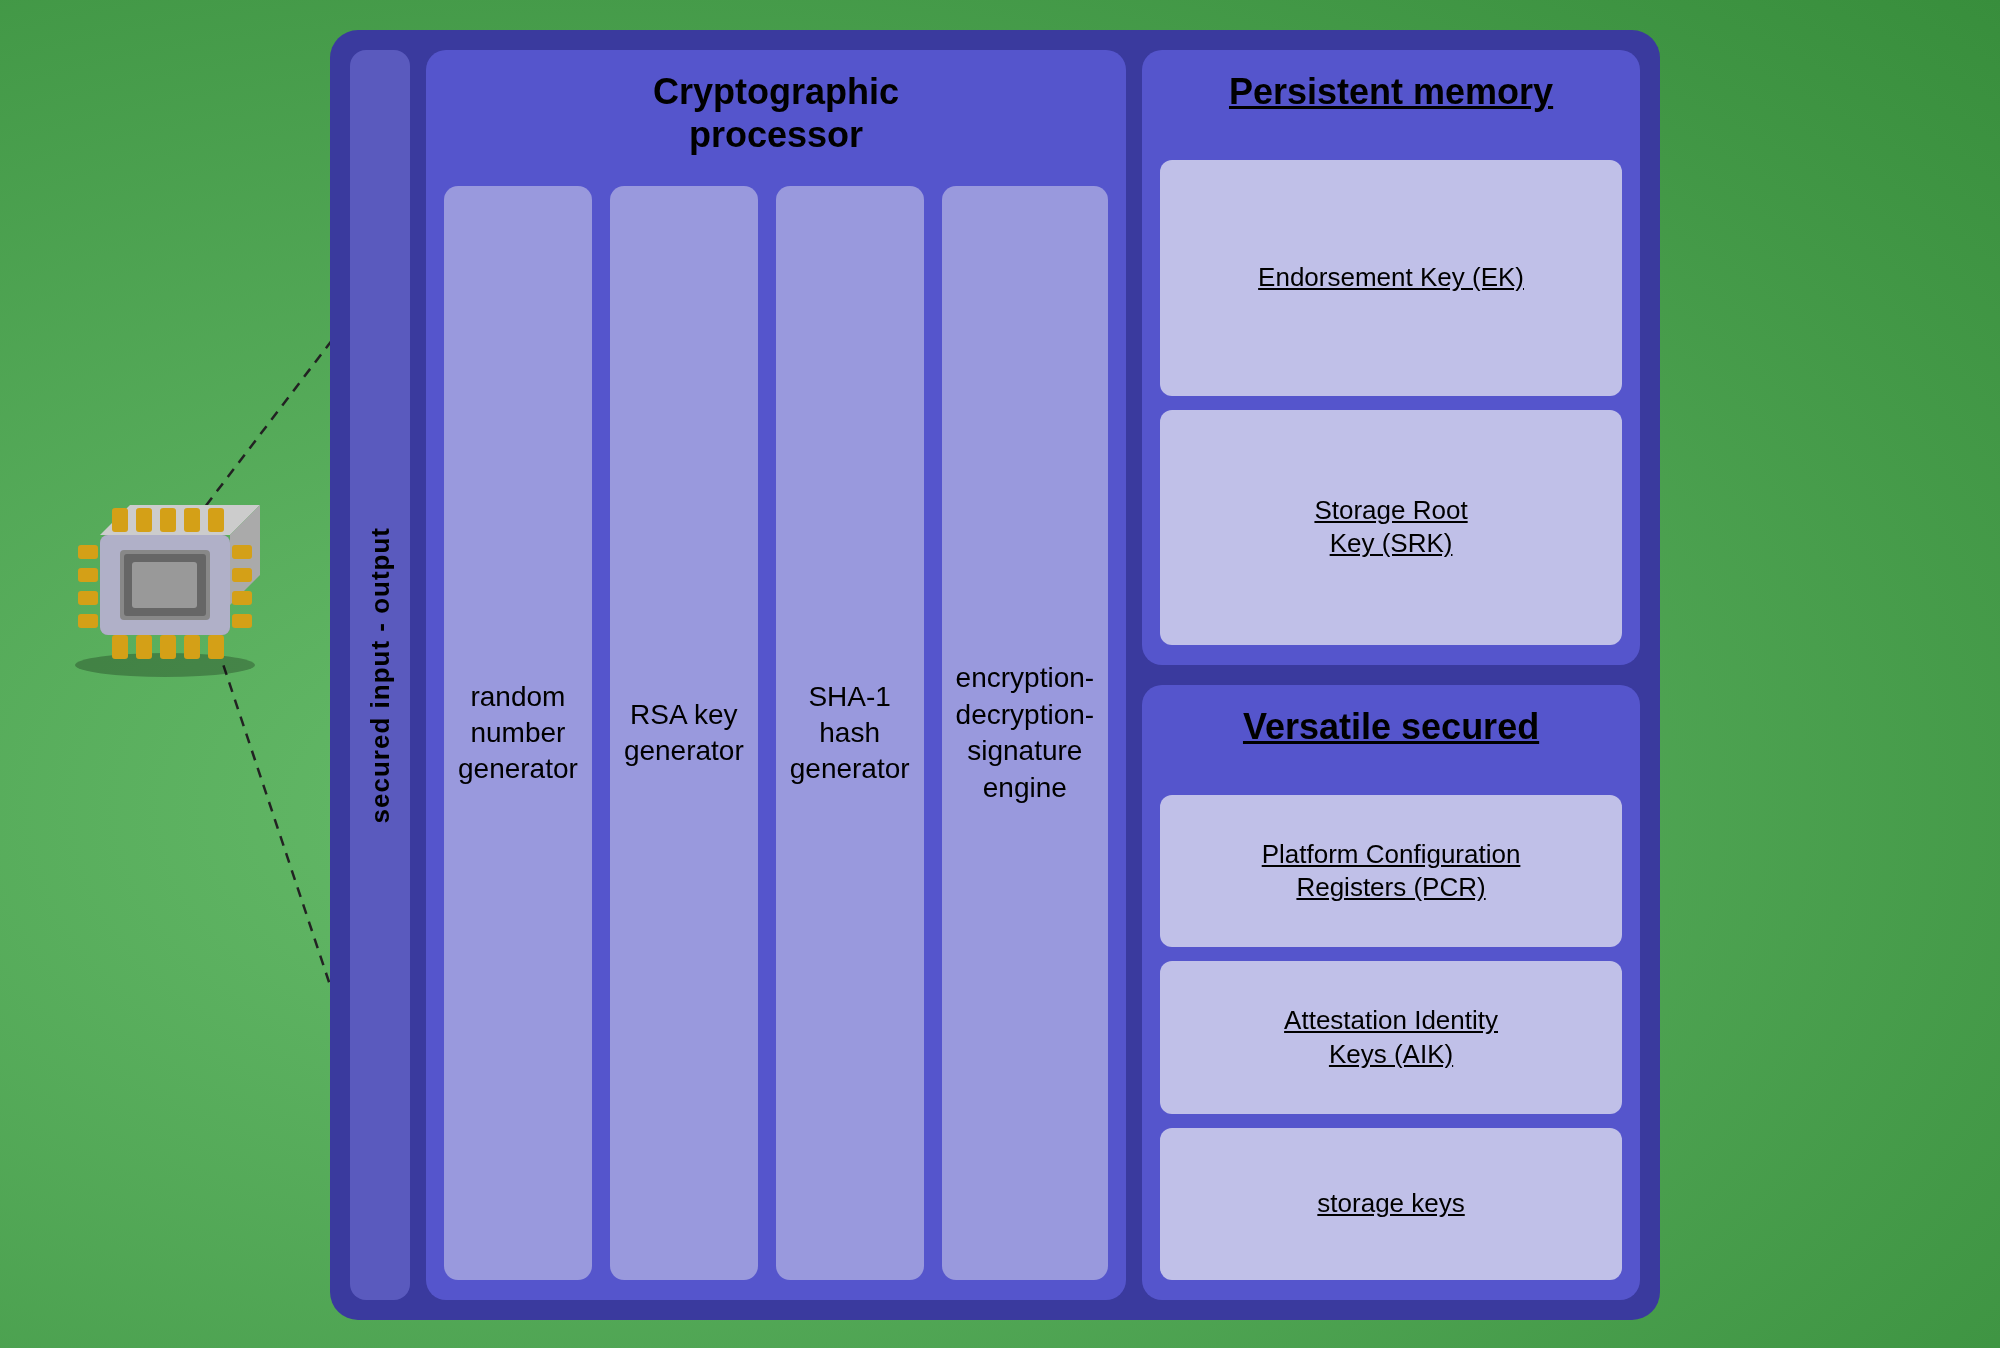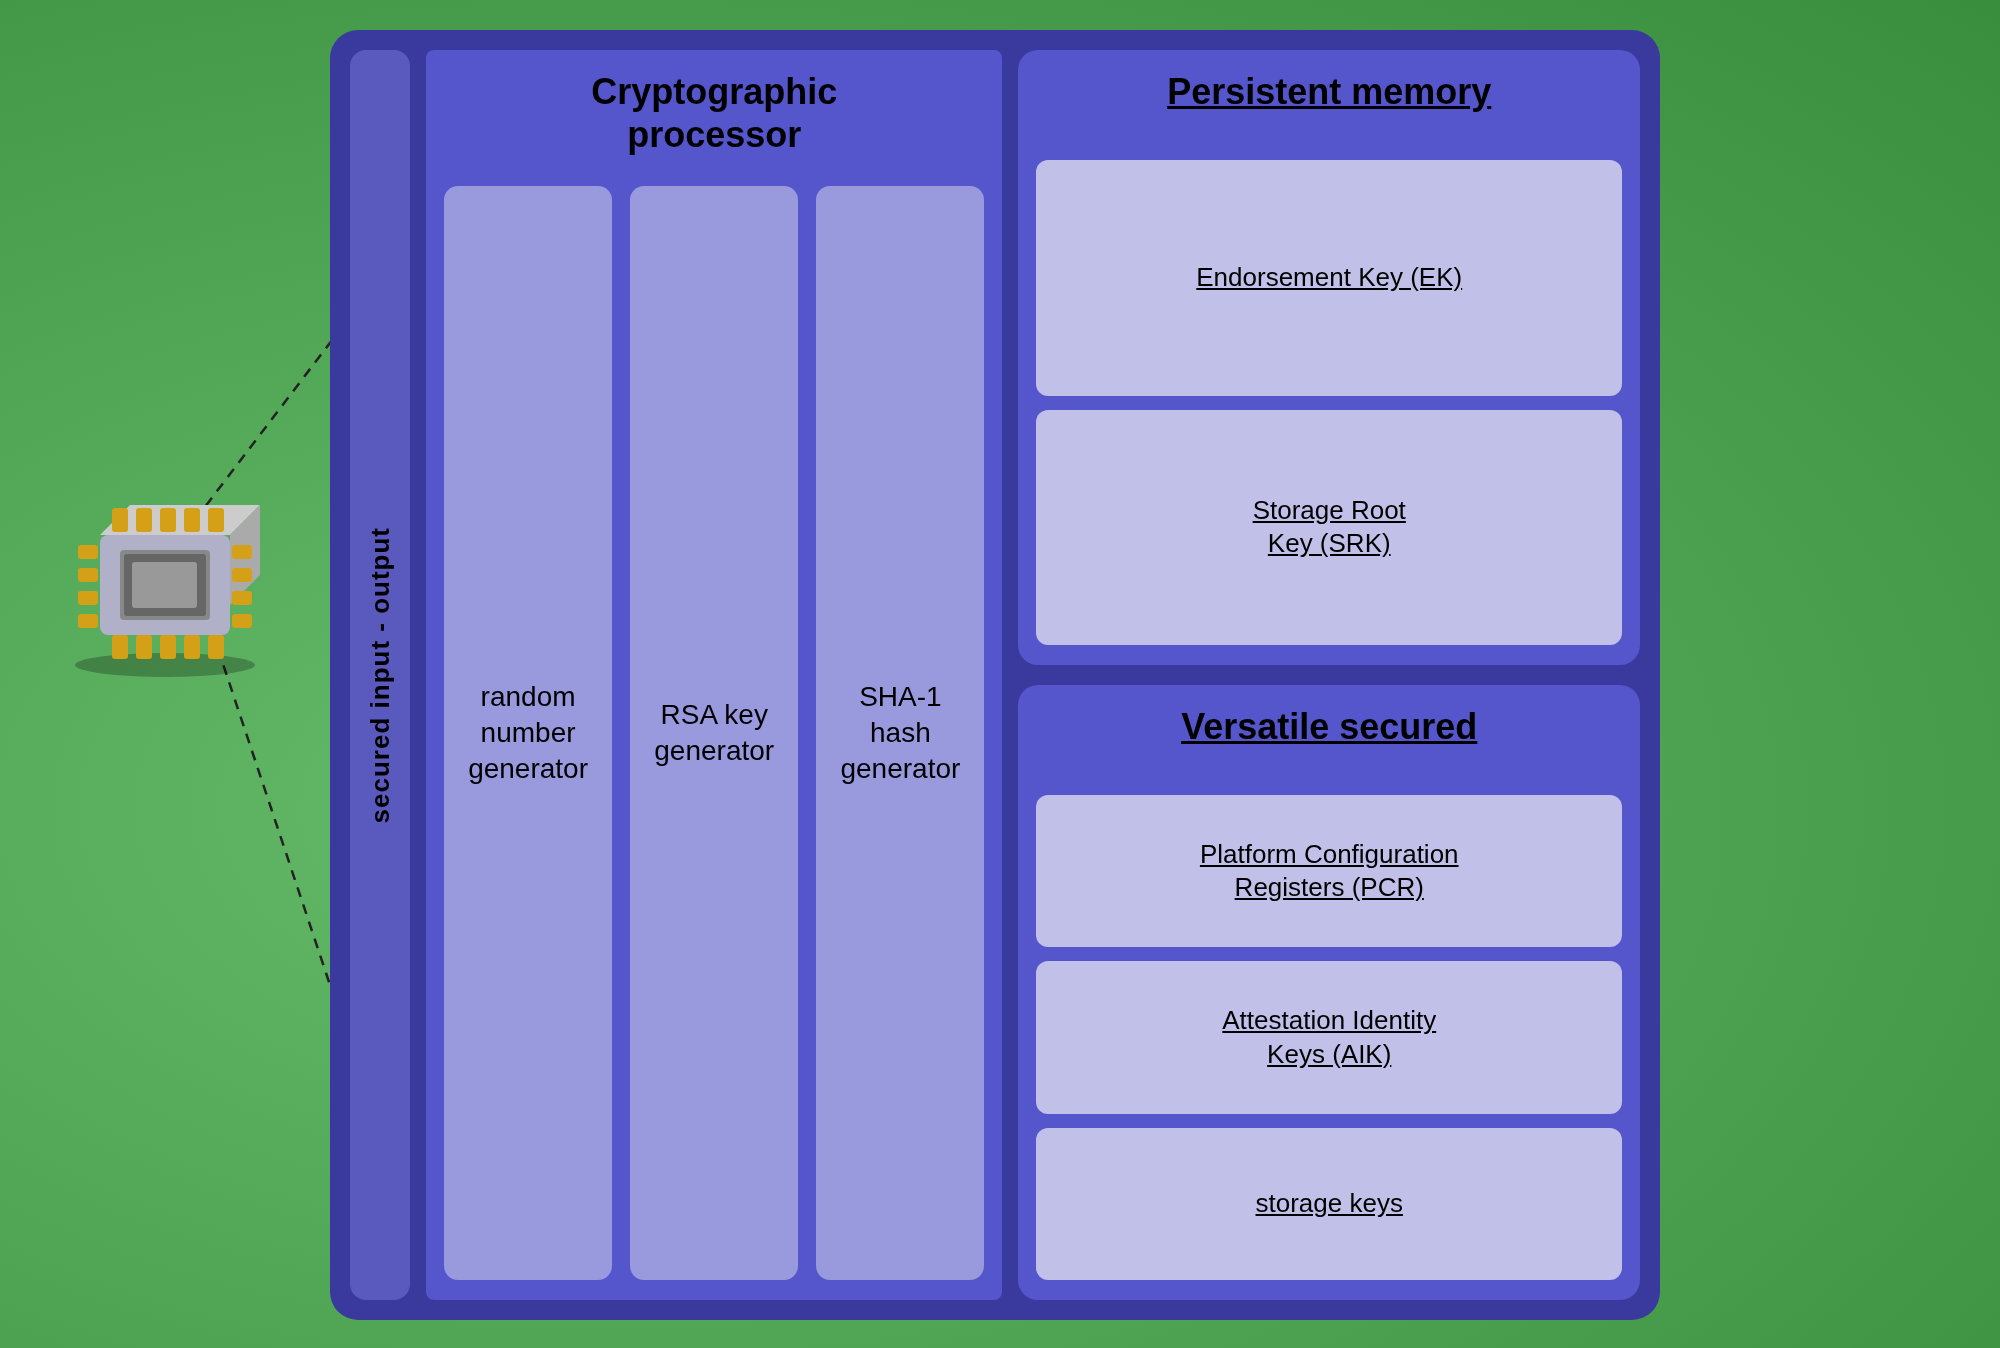--- a/index.html
+++ b/index.html
@@ -46,21 +46,21 @@
       writing-mode: vertical-rl;
       transform: rotate(180deg);
       white-space: nowrap;
       letter-spacing: 1px;
     }
 
     
     .crypto-column {
       flex: 1;
       background-color: #5555cc;
-      border-radius: 8px;
+      border-radius: 20px;
       padding: 20px 18px;
       display: flex;
       flex-direction: column;
       gap: 8px;
     }
 
     .column-title {
       font-size: 36px;
       font-weight: bold;
       text-align: center;
@@ -210,20 +210,21 @@
   <div class="sidebar-strip">
     <span class="sidebar-label">secured input - output</span>
   </div>
 
   <div class="crypto-column">
     <div class="column-title">Cryptographic<br>processor</div>
     <div class="crypto-boxes">
       <div class="crypto-box">random number<br>generator</div>
       <div class="crypto-box">RSA key generator</div>
       <div class="crypto-box">SHA-1 hash generator</div>
+      <div class="crypto-box">encryption-decryption-<br>signature engine</div>
     </div>
   </div>
 
   <div class="memory-column">
 
     <div class="memory-section">
       <div class="memory-section-title">Persistent memory</div>
       <div class="memory-boxes">
         <div class="memory-box">Endorsement Key (EK)</div>
         <div class="memory-box">Storage Root<br>Key (SRK)</div>

